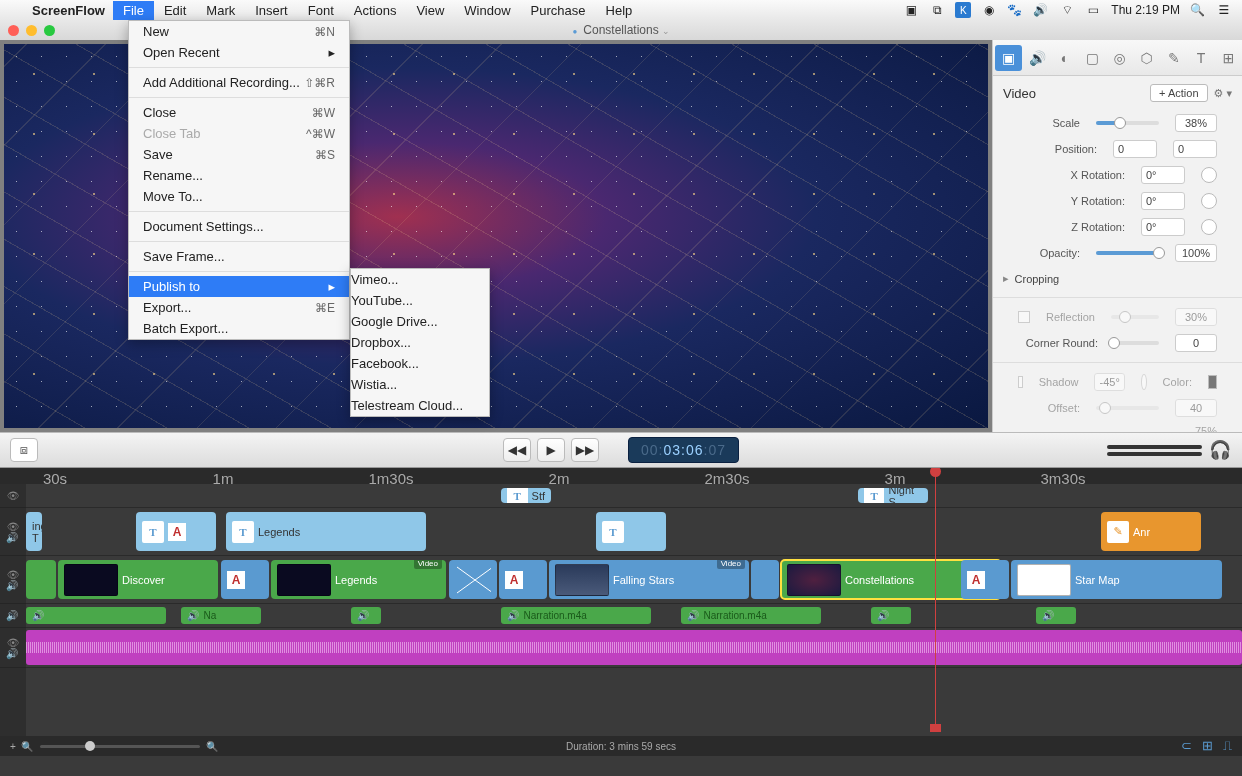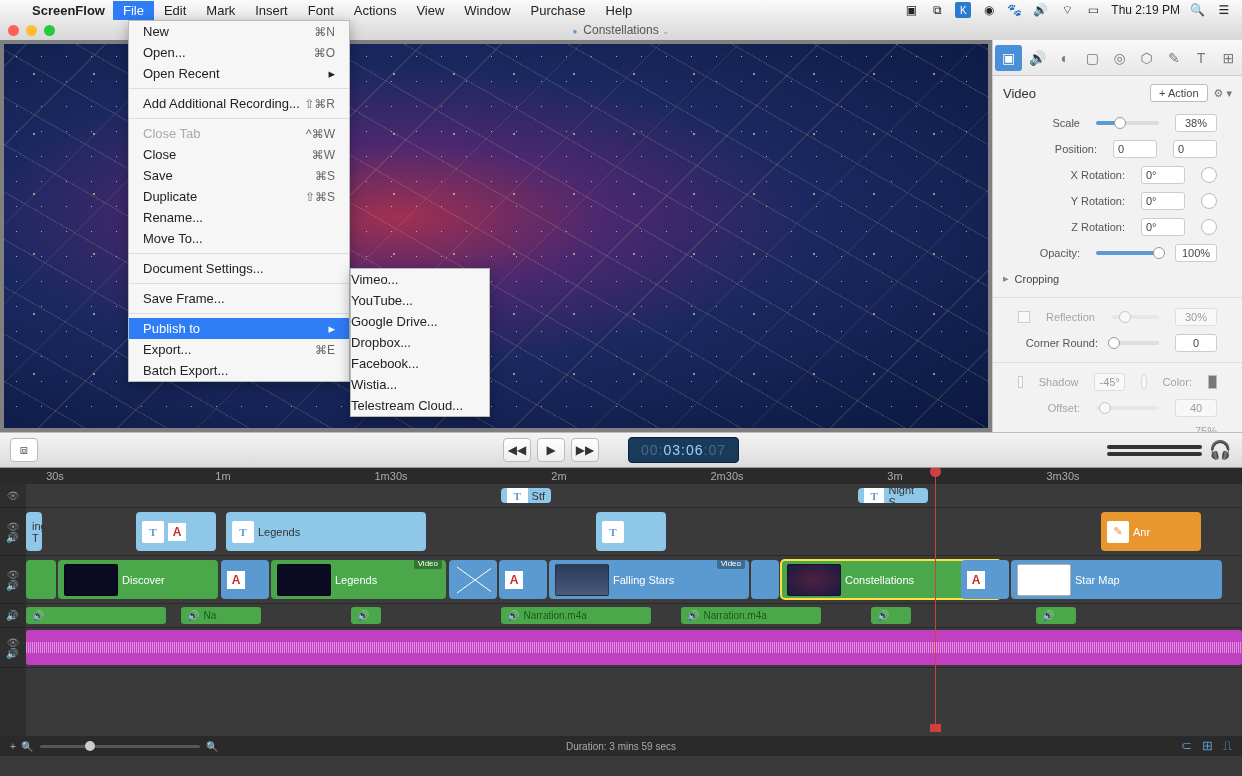--- a/index.html
+++ b/index.html
@@ -71,21 +71,21 @@
 .playbar .pbtn { width:28px; height:24px; border:1px solid #bbb; border-radius:4px; background:linear-gradient(#fff,#eee); display:flex; align-items:center; justify-content:center; font-size:12px; color:#333; }
 .playbar .timecode { background:#1a3a5a; border:1px solid #0a2040; border-radius:4px; padding:4px 12px; color:#9bd0ff; font-family: monospace; font-size:14px; letter-spacing:1px;margin-left:23px; }
 .playbar .timecode .pre { color:#4a6a8a; }
 .playbar .right-ctrls { margin-left:auto; display:flex; align-items:center; gap:8px; }
 .playbar .vol-lines { display:flex; flex-direction:column; gap:3px; }
 .playbar .vol-lines span { width:95px; height:4px; background:#333; border-radius:2px; }
 .playbar .hp { font-size:18px; color:#666; }
 
 
 .timeline { background:#3a3a3a; height: 288px; position:relative; overflow:hidden; }
-.ruler { height:16px; background:#2a2a2a; position:relative; font-size:11px; color:#aaa; }
+.ruler { height:16px; background:#2a2a2a; position:relative; font-size:15px; color:#aaa; }
 .ruler span { position:absolute; top:2px; transform:translateX(-50%); }
 .playhead { position:absolute; top:0; bottom:30px; width:1px; background:#d04040; left: 935px; z-index:50; }
 .playhead::before { content:""; position:absolute; top:-2px; left:-5px; width:11px; height:11px; background:#d04040; border-radius:50%; }
 .playhead::after { content:""; position:absolute; bottom:-6px; left:-5px; width:11px; height:8px; background:#d04040; }
 
 .track-gutter { position:absolute; left:0; top:16px; width:26px; bottom:20px; background:#2e2e2e; }
 .track-gutter .lbl { height:48px; display:flex; flex-direction:column; align-items:center; justify-content:center; gap:6px; color:#888; font-size:10px; border-bottom:1px solid #252525; }
 .track-gutter .lbl.short { height:24px; }
 
 .tracks { position:absolute; left:26px; right:0; top:16px; bottom:20px; }
@@ -153,48 +153,40 @@
     <span class="ic">☰</span>
   </div>
 </div>
 
 <div class="dropdown">
   <div class="row">
       <span>New</span>
       <span class="sc">⌘N</span>
     </div>
   <div class="row">
-      <span>Open...</span>
-      <span class="sc">⌘O</span>
-    </div>
-  <div class="row">
       <span>Open Recent</span>
       <span class="arrow">▸</span>
     </div>
   <div class="sep"></div>
   <div class="row">
       <span>Add Additional Recording...</span>
       <span class="sc">⇧⌘R</span>
     </div>
   <div class="sep"></div>
+  <div class="row">
+      <span>Close</span>
+      <span class="sc">⌘W</span>
+    </div>
   <div class="row disabled">
       <span>Close Tab</span>
       <span class="sc">^⌘W</span>
     </div>
   <div class="row">
-      <span>Close</span>
-      <span class="sc">⌘W</span>
-    </div>
-  <div class="row">
       <span>Save</span>
       <span class="sc">⌘S</span>
-    </div>
-  <div class="row">
-      <span>Duplicate</span>
-      <span class="sc">⇧⌘S</span>
     </div>
   <div class="row">
       <span>Rename...</span>
     </div>
   <div class="row">
       <span>Move To...</span>
     </div>
   <div class="sep"></div>
   <div class="row">
       <span>Document Settings...</span>

